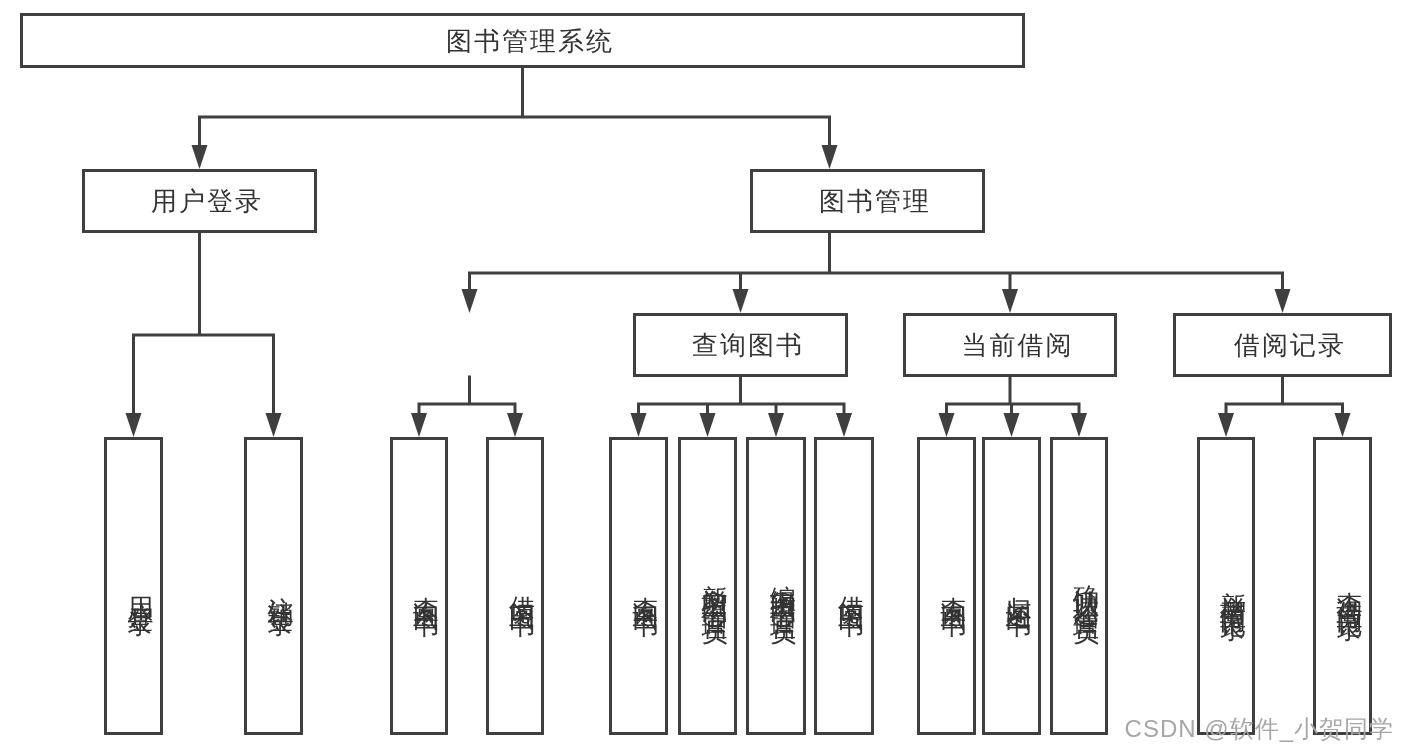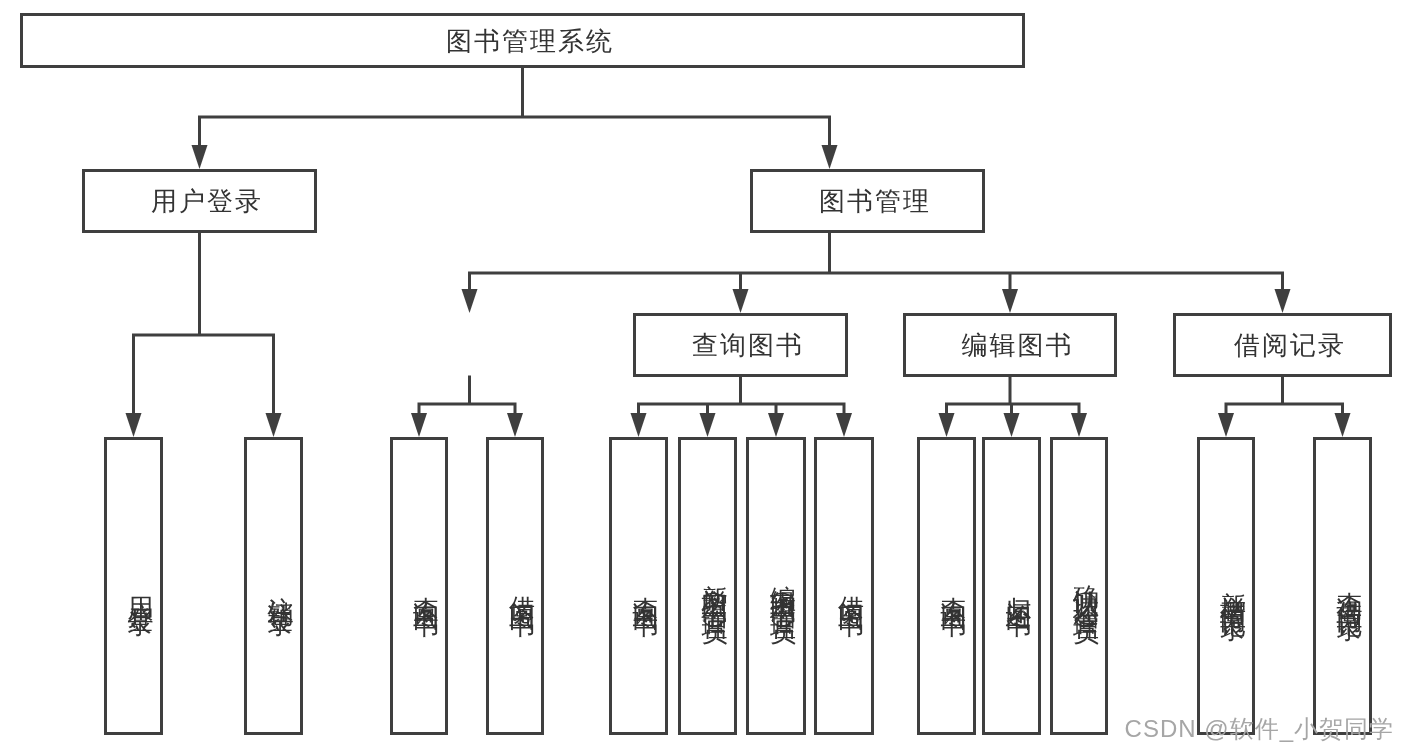--- a/index.html
+++ b/index.html
@@ -130,21 +130,21 @@
     <span>用户登录</span>
   </div>
   <div class="box h" style="left:712px; top:169px; width:235px; height:64px;margin-left:38px;">
     <span>图书管理</span>
   </div>
 
   <div class="box h" style="left:633px; top:313px; width:215px; height:64px;">
     <span>查询图书</span>
   </div>
   <div class="box h" style="left:903px; top:313px; width:214px; height:64px;">
-    <span>编辑图书</span>
+    <span>当前借阅</span>
   </div>
   <div class="box h" style="left:1173px; top:313px; width:219px; height:64px;">
     <span>借阅记录</span>
   </div>
 
   <div class="box v" style="left:104px; width:59px;">
     <span>用户登录</span>
   </div>
   <div class="box v" style="left:244px; width:59px;">
     <span>注销登录</span>

